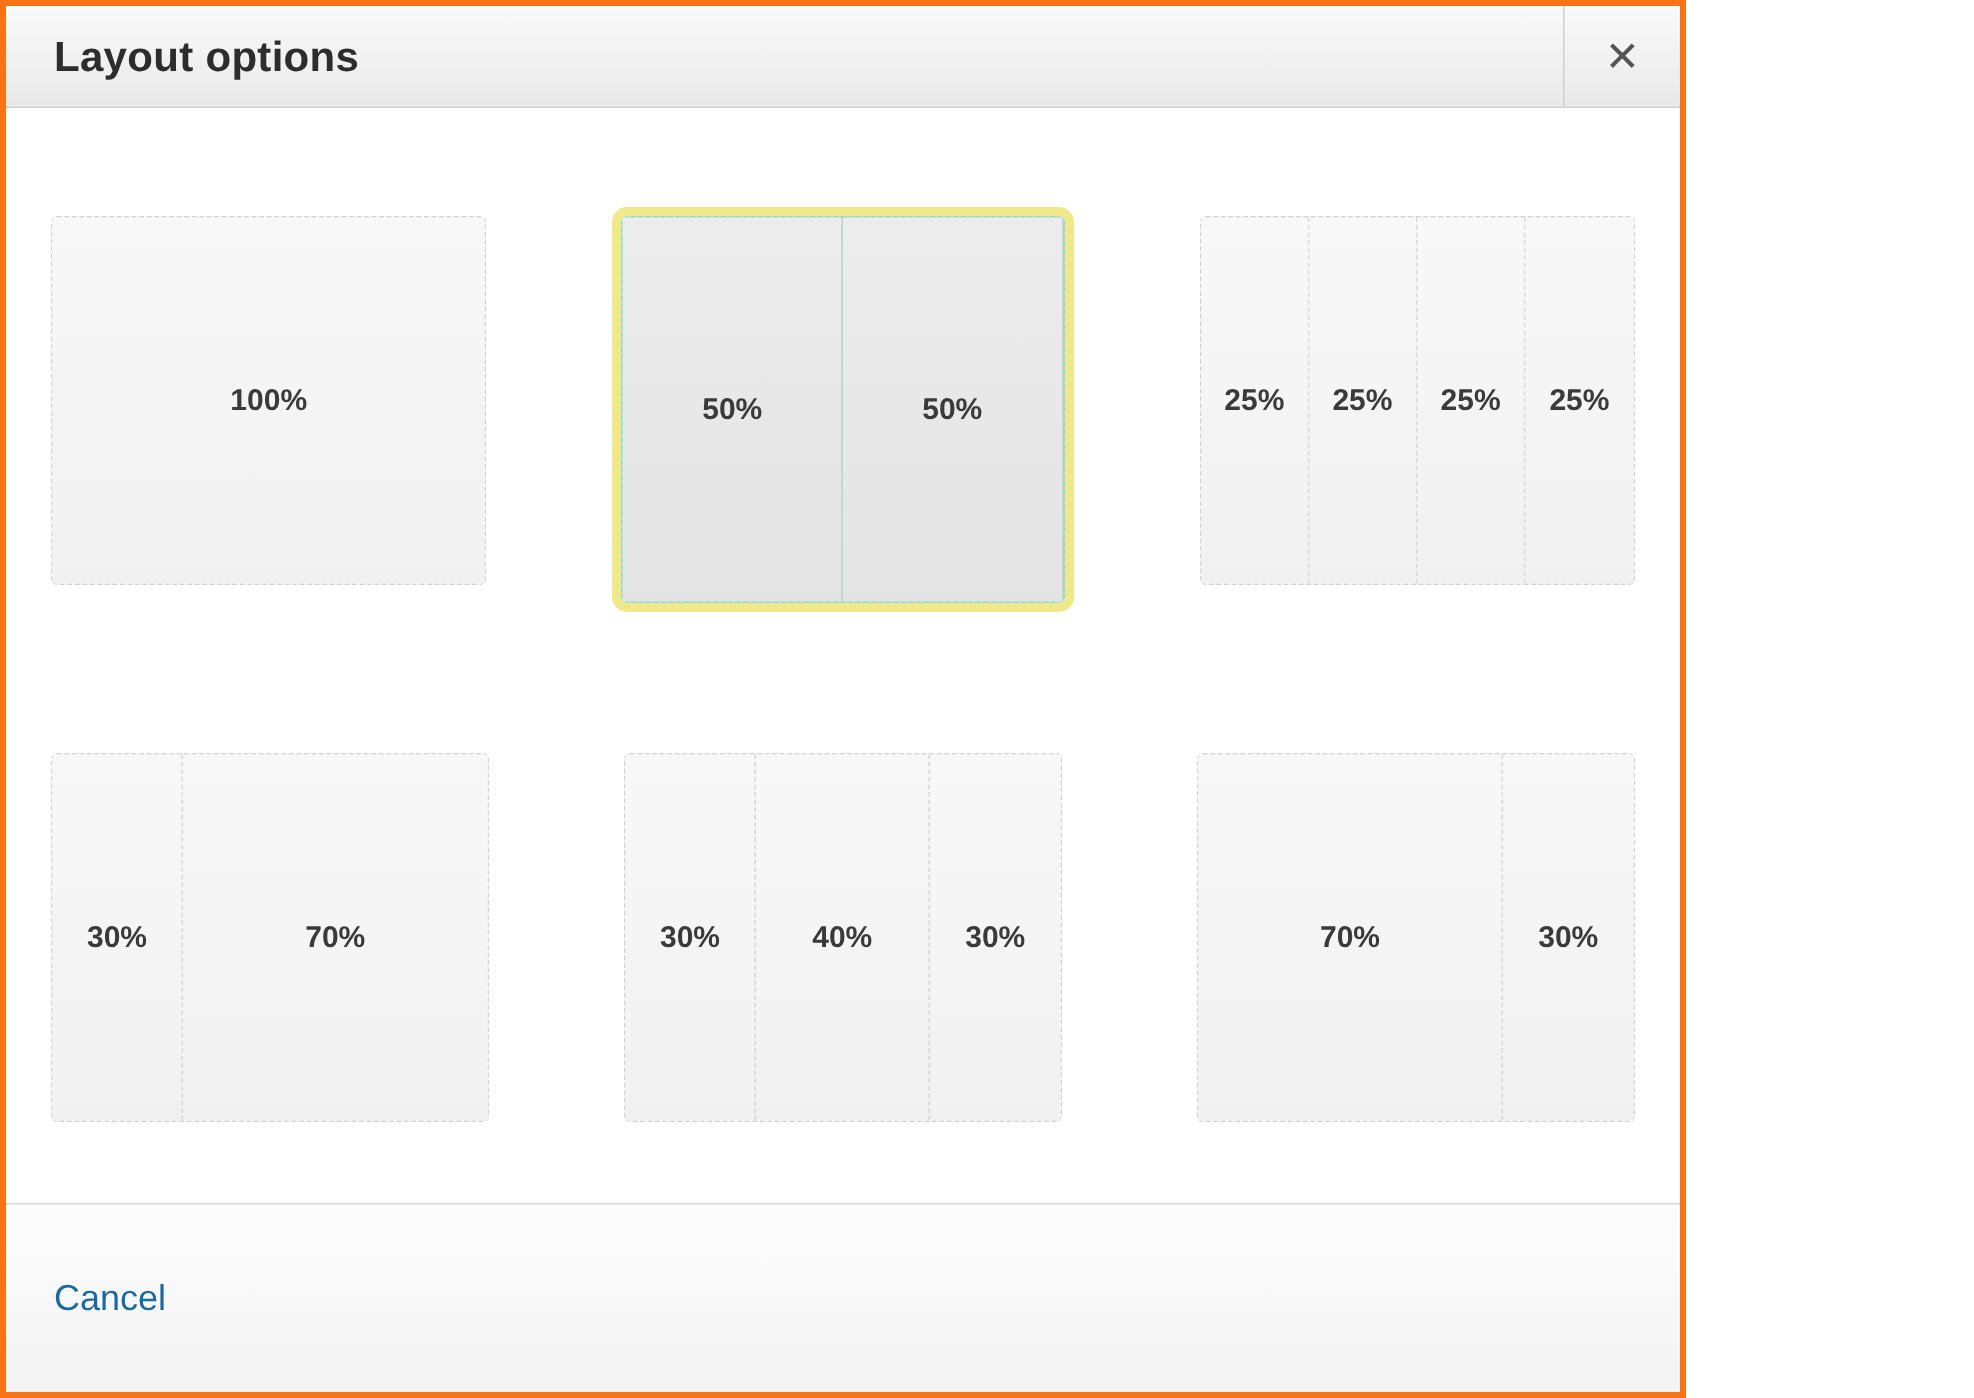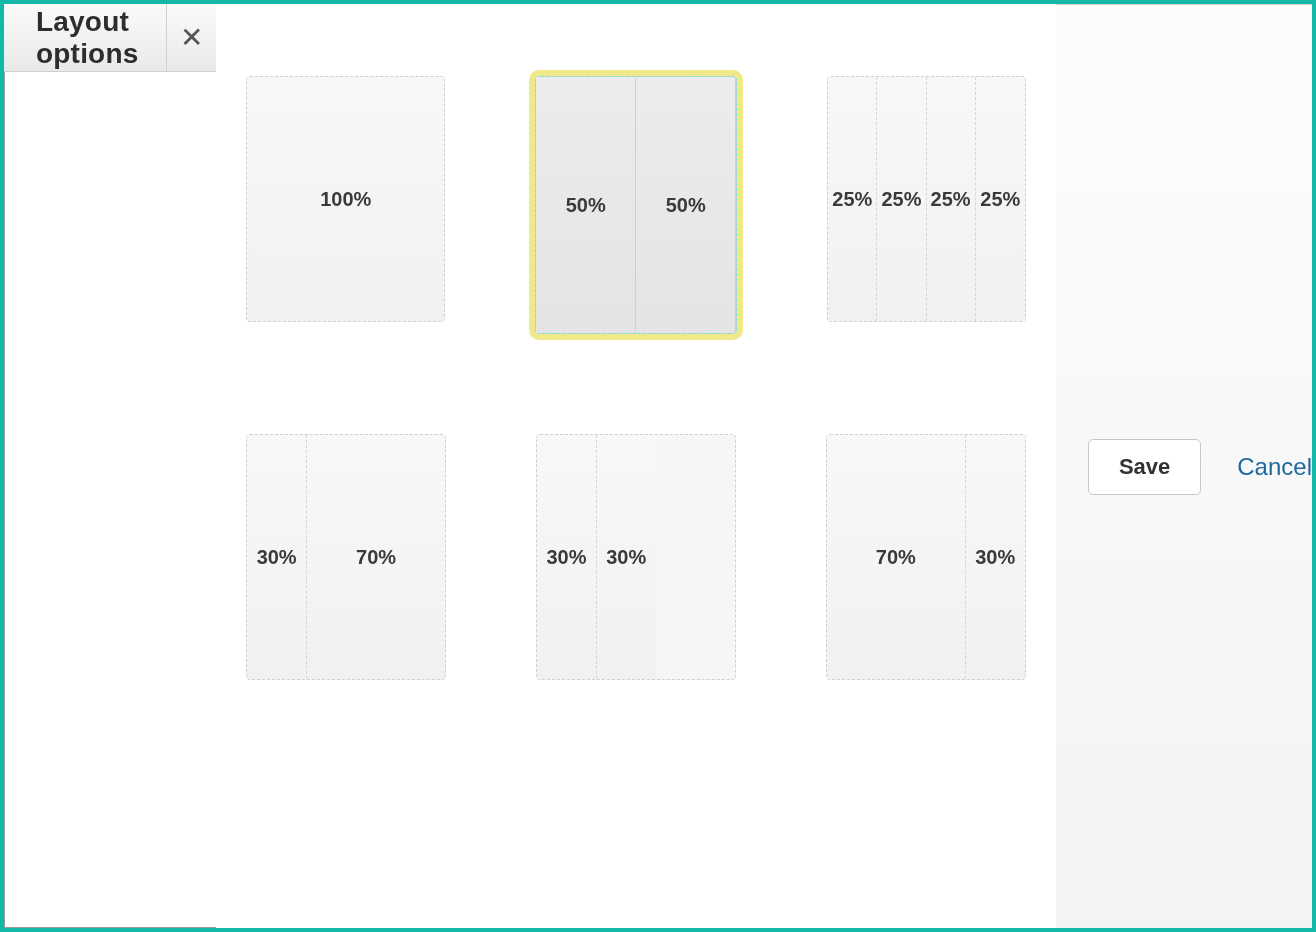--- a/index.html
+++ b/index.html
@@ -6,25 +6,26 @@
   html, body { width: 100%; height: 100%; }
   body {
     font-family: Arial, Helvetica, sans-serif;
     background: #ffffff;
     color: #333;
     width: 1316px;
     height: 932px;
     overflow: hidden;
   }
   .dialog {
-    width: 1316px;
+    width: 1124px;
     height: 932px;
-    border: 4px solid #14b8a6;
+    border: 4px solid #f97316;
     background: #ffffff;
     display: flex;
+    flex-direction: column;
     box-shadow: 0 0 0 1px #9a9a9a inset;
   }
   .dialog-header {
     display: flex;
     align-items: center;
     justify-content: space-between;
     background: linear-gradient(to bottom, #fafafa, #e9e9e9);
     border-bottom: 1px solid #cfcfcf;
     height: 68px;
     flex: 0 0 68px;
@@ -150,27 +151,27 @@
           <div class="layout-cell" style="flex: 0 0 25%;">25%</div>
         </div>
       </div>
     <div class="layout-row">
         <div class="layout-option">
           <div class="layout-cell" style="flex: 0 0 30%;">30%</div>
           <div class="layout-cell" style="flex: 0 0 70%;">70%</div>
         </div>
         <div class="layout-option">
           <div class="layout-cell" style="flex: 0 0 30%;">30%</div>
+          <div class="layout-cell" style="flex: 0 0 40%;">40%</div>
           <div class="layout-cell" style="flex: 0 0 30%;">30%</div>
         </div>
         <div class="layout-option">
           <div class="layout-cell" style="flex: 0 0 70%;">70%</div>
           <div class="layout-cell" style="flex: 0 0 30%;">30%</div>
         </div>
       </div>
   </div>
 
   <div class="dialog-footer">
-    <button class="save-btn">Save</button>
     <a class="cancel-link">Cancel</a>
   </div>
 
 </div>
 
 </body></html>

